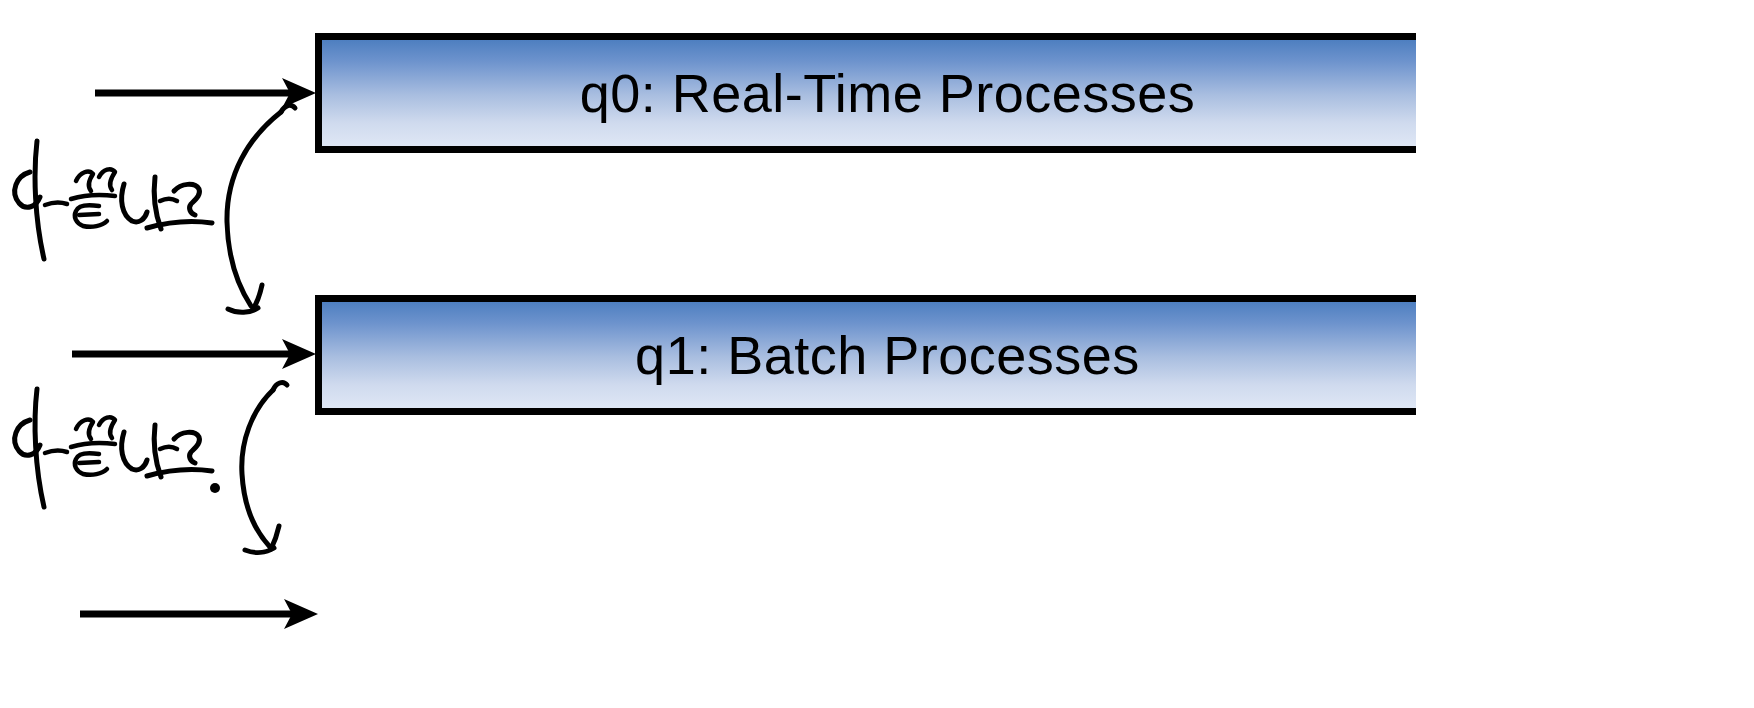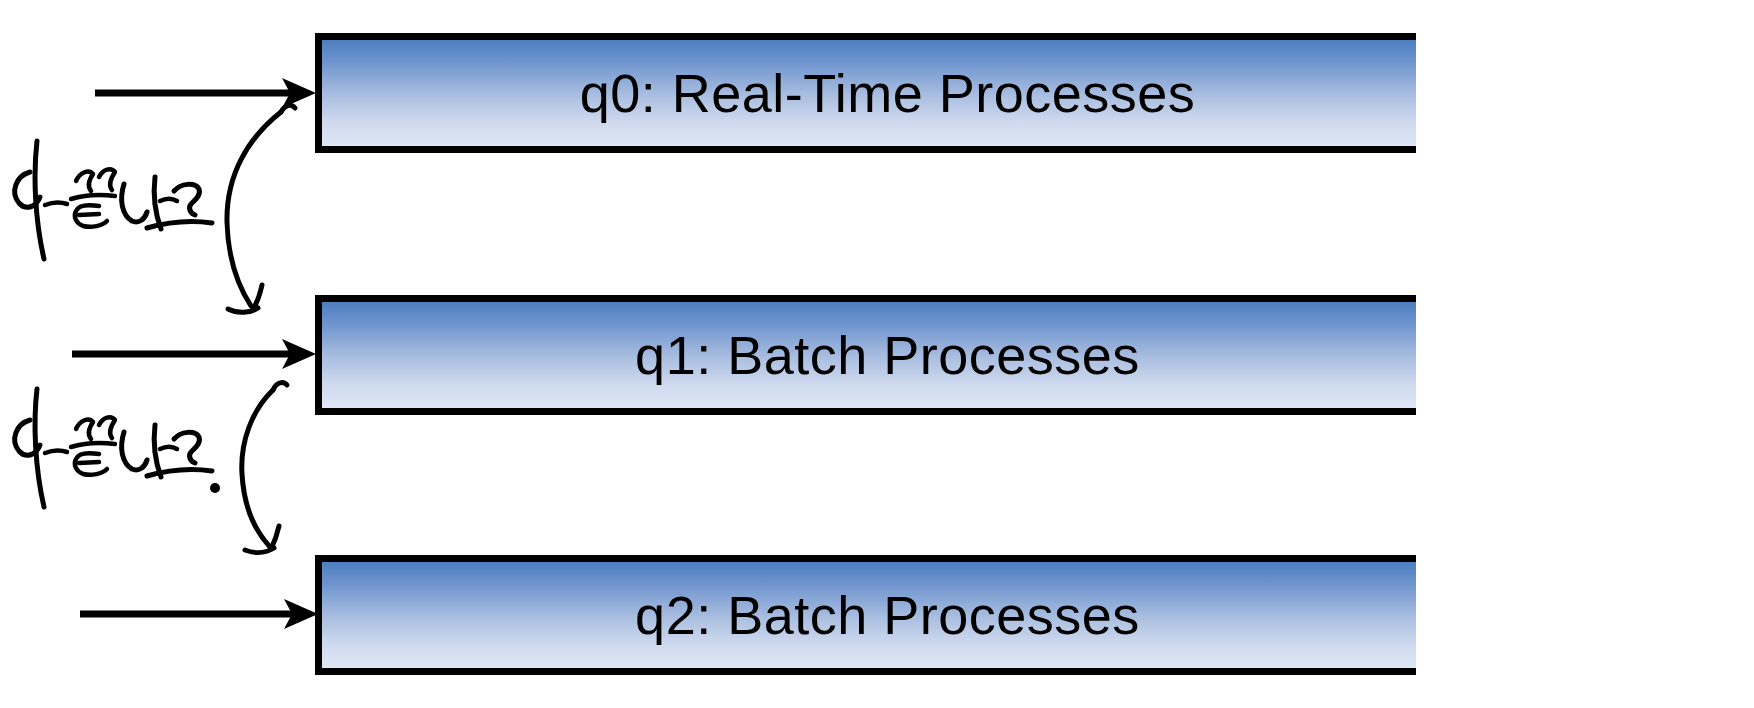--- a/index.html
+++ b/index.html
@@ -48,23 +48,20 @@
 </head>
 <body>
 
 <div id="stage">
 
   <div class="queue-box q0">
     <span class="queue-label">q0: Real-Time Processes</span>
   </div>
   <div class="queue-box q1">
     <span class="queue-label">q1: Batch Processes</span>
-  </div>
-  <div class="queue-box q2">
-    <span class="queue-label">q2: Batch Processes</span>
   </div>
 
   <svg id="overlay" viewBox="0 0 1754 708" aria-hidden="false">
 
     <g>
       <line class="flow-line" x1="95" y1="93" x2="290" y2="93"></line>
       <path class="flow-head" d="M 316 93 L 282 78 L 290 93 L 282 108 Z"></path>
     </g>
     <g>
       <line class="flow-line" x1="72" y1="354" x2="290" y2="354"></line>

